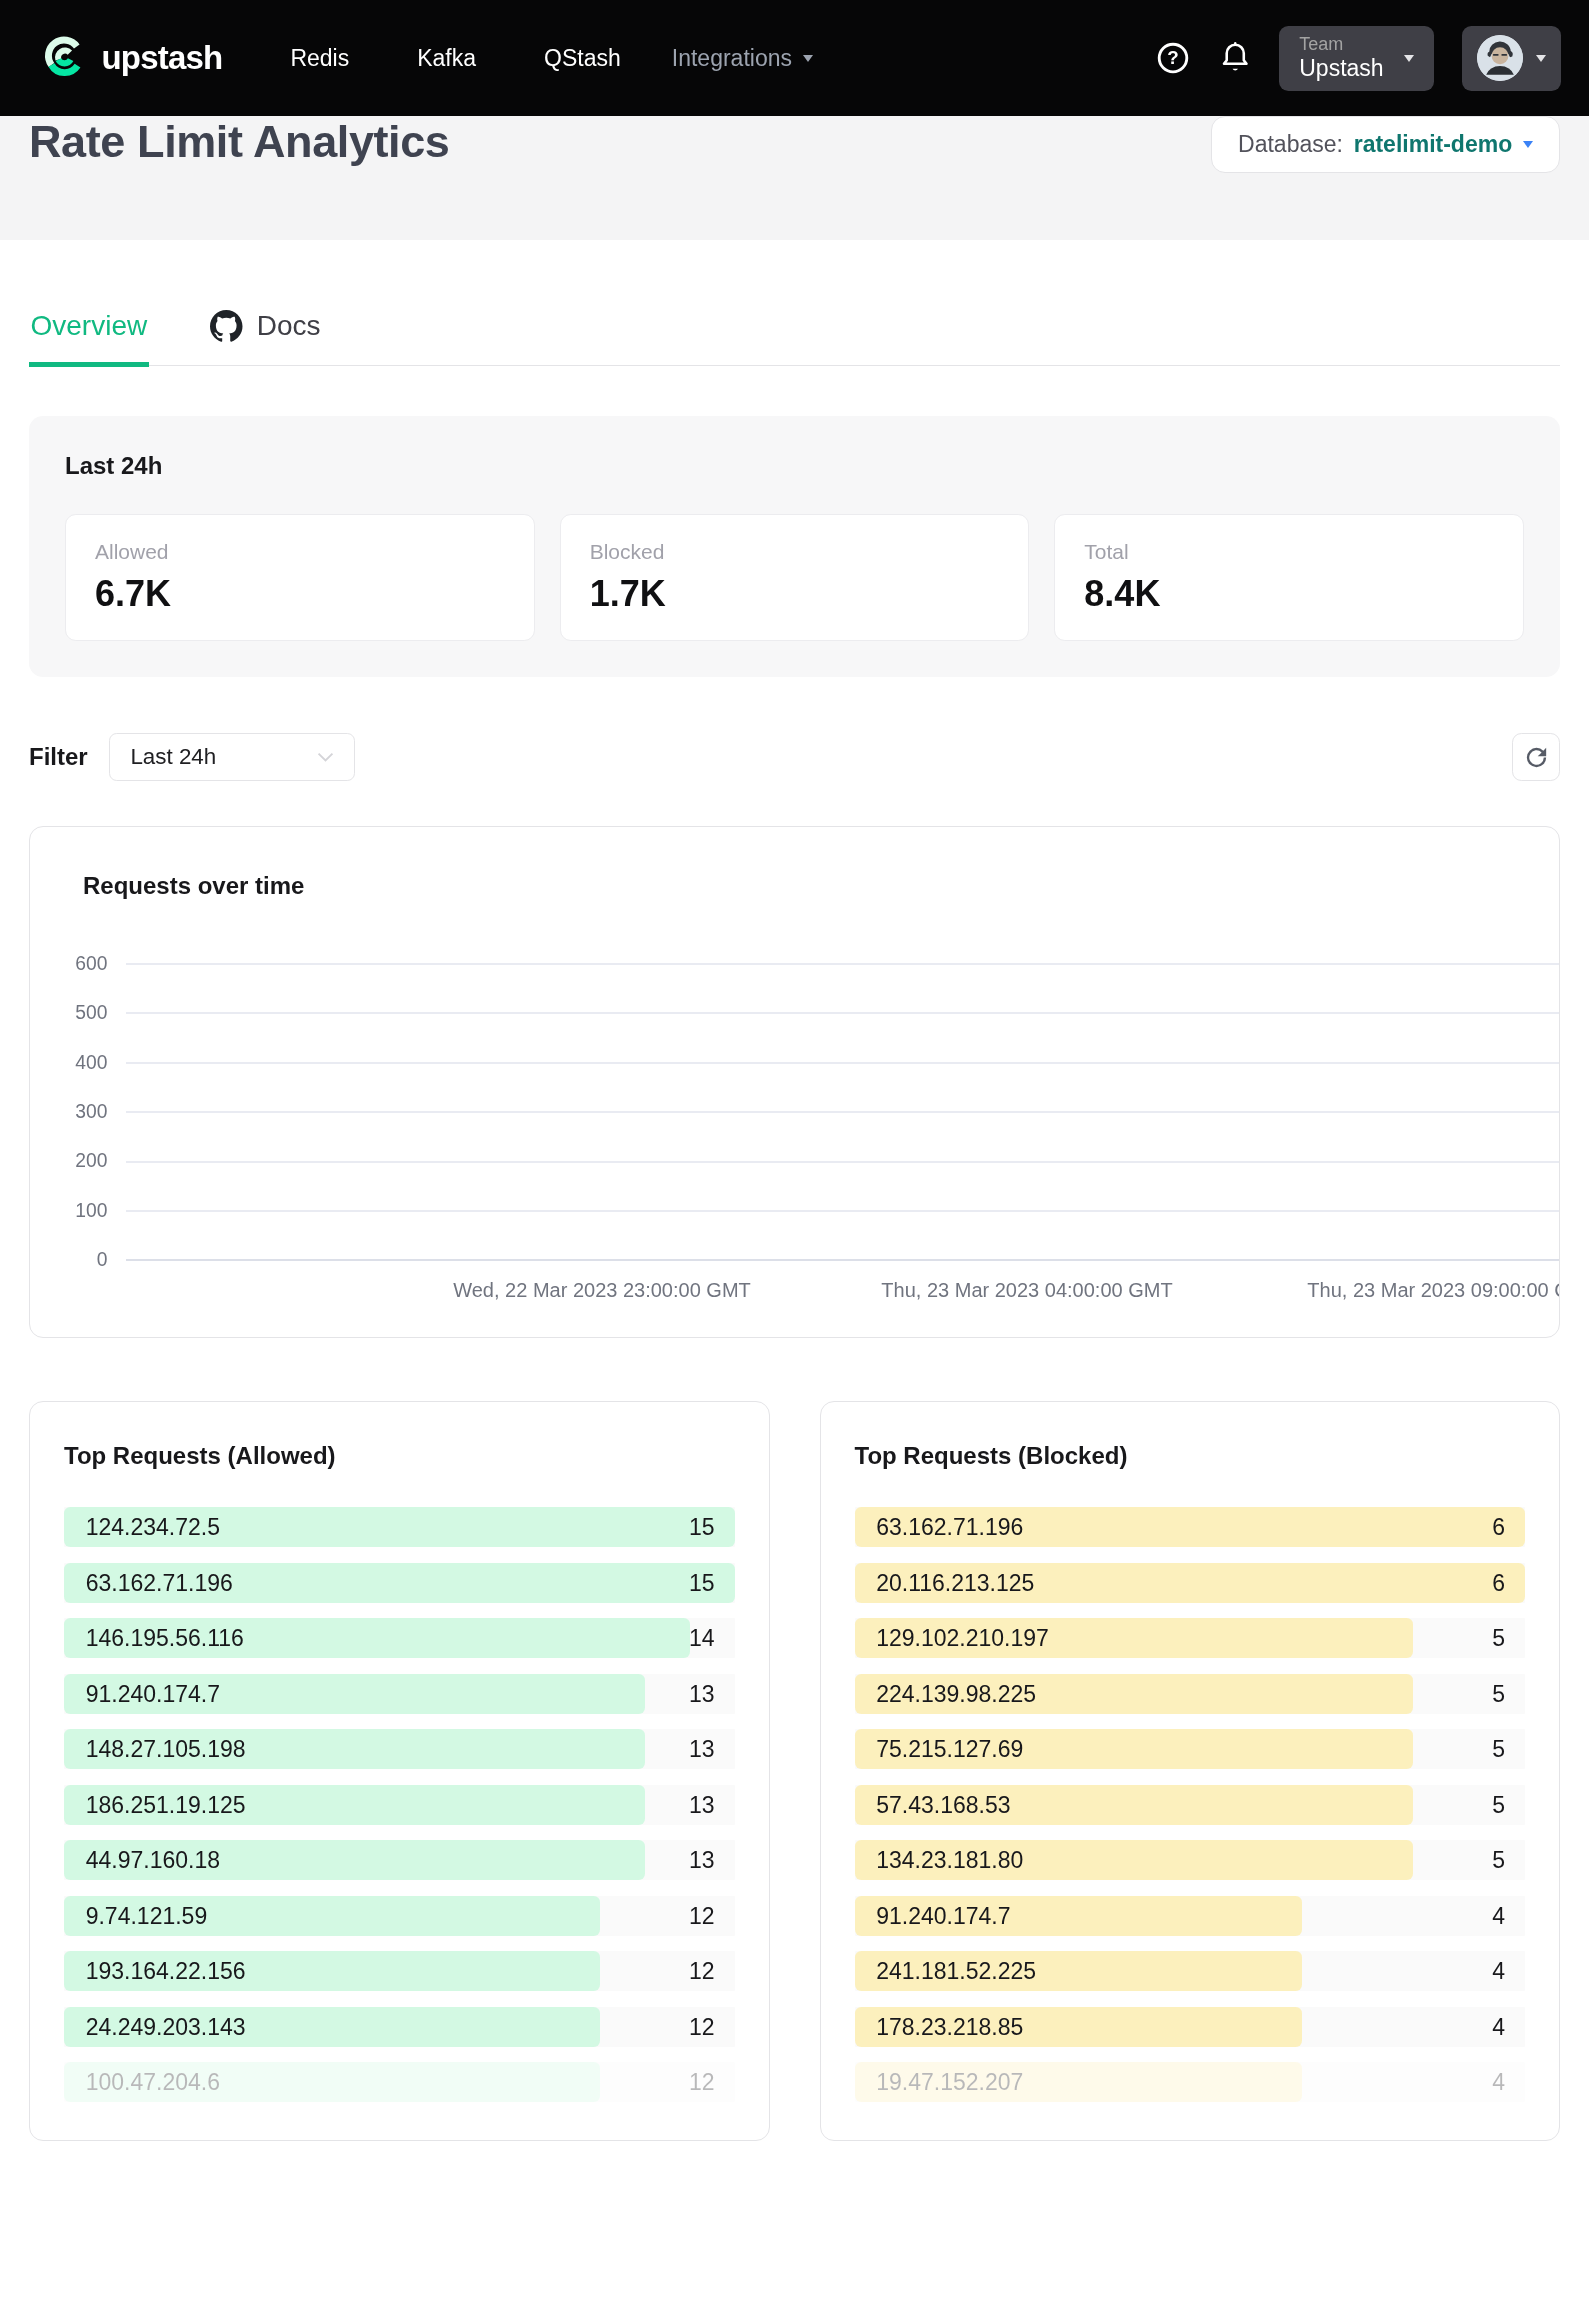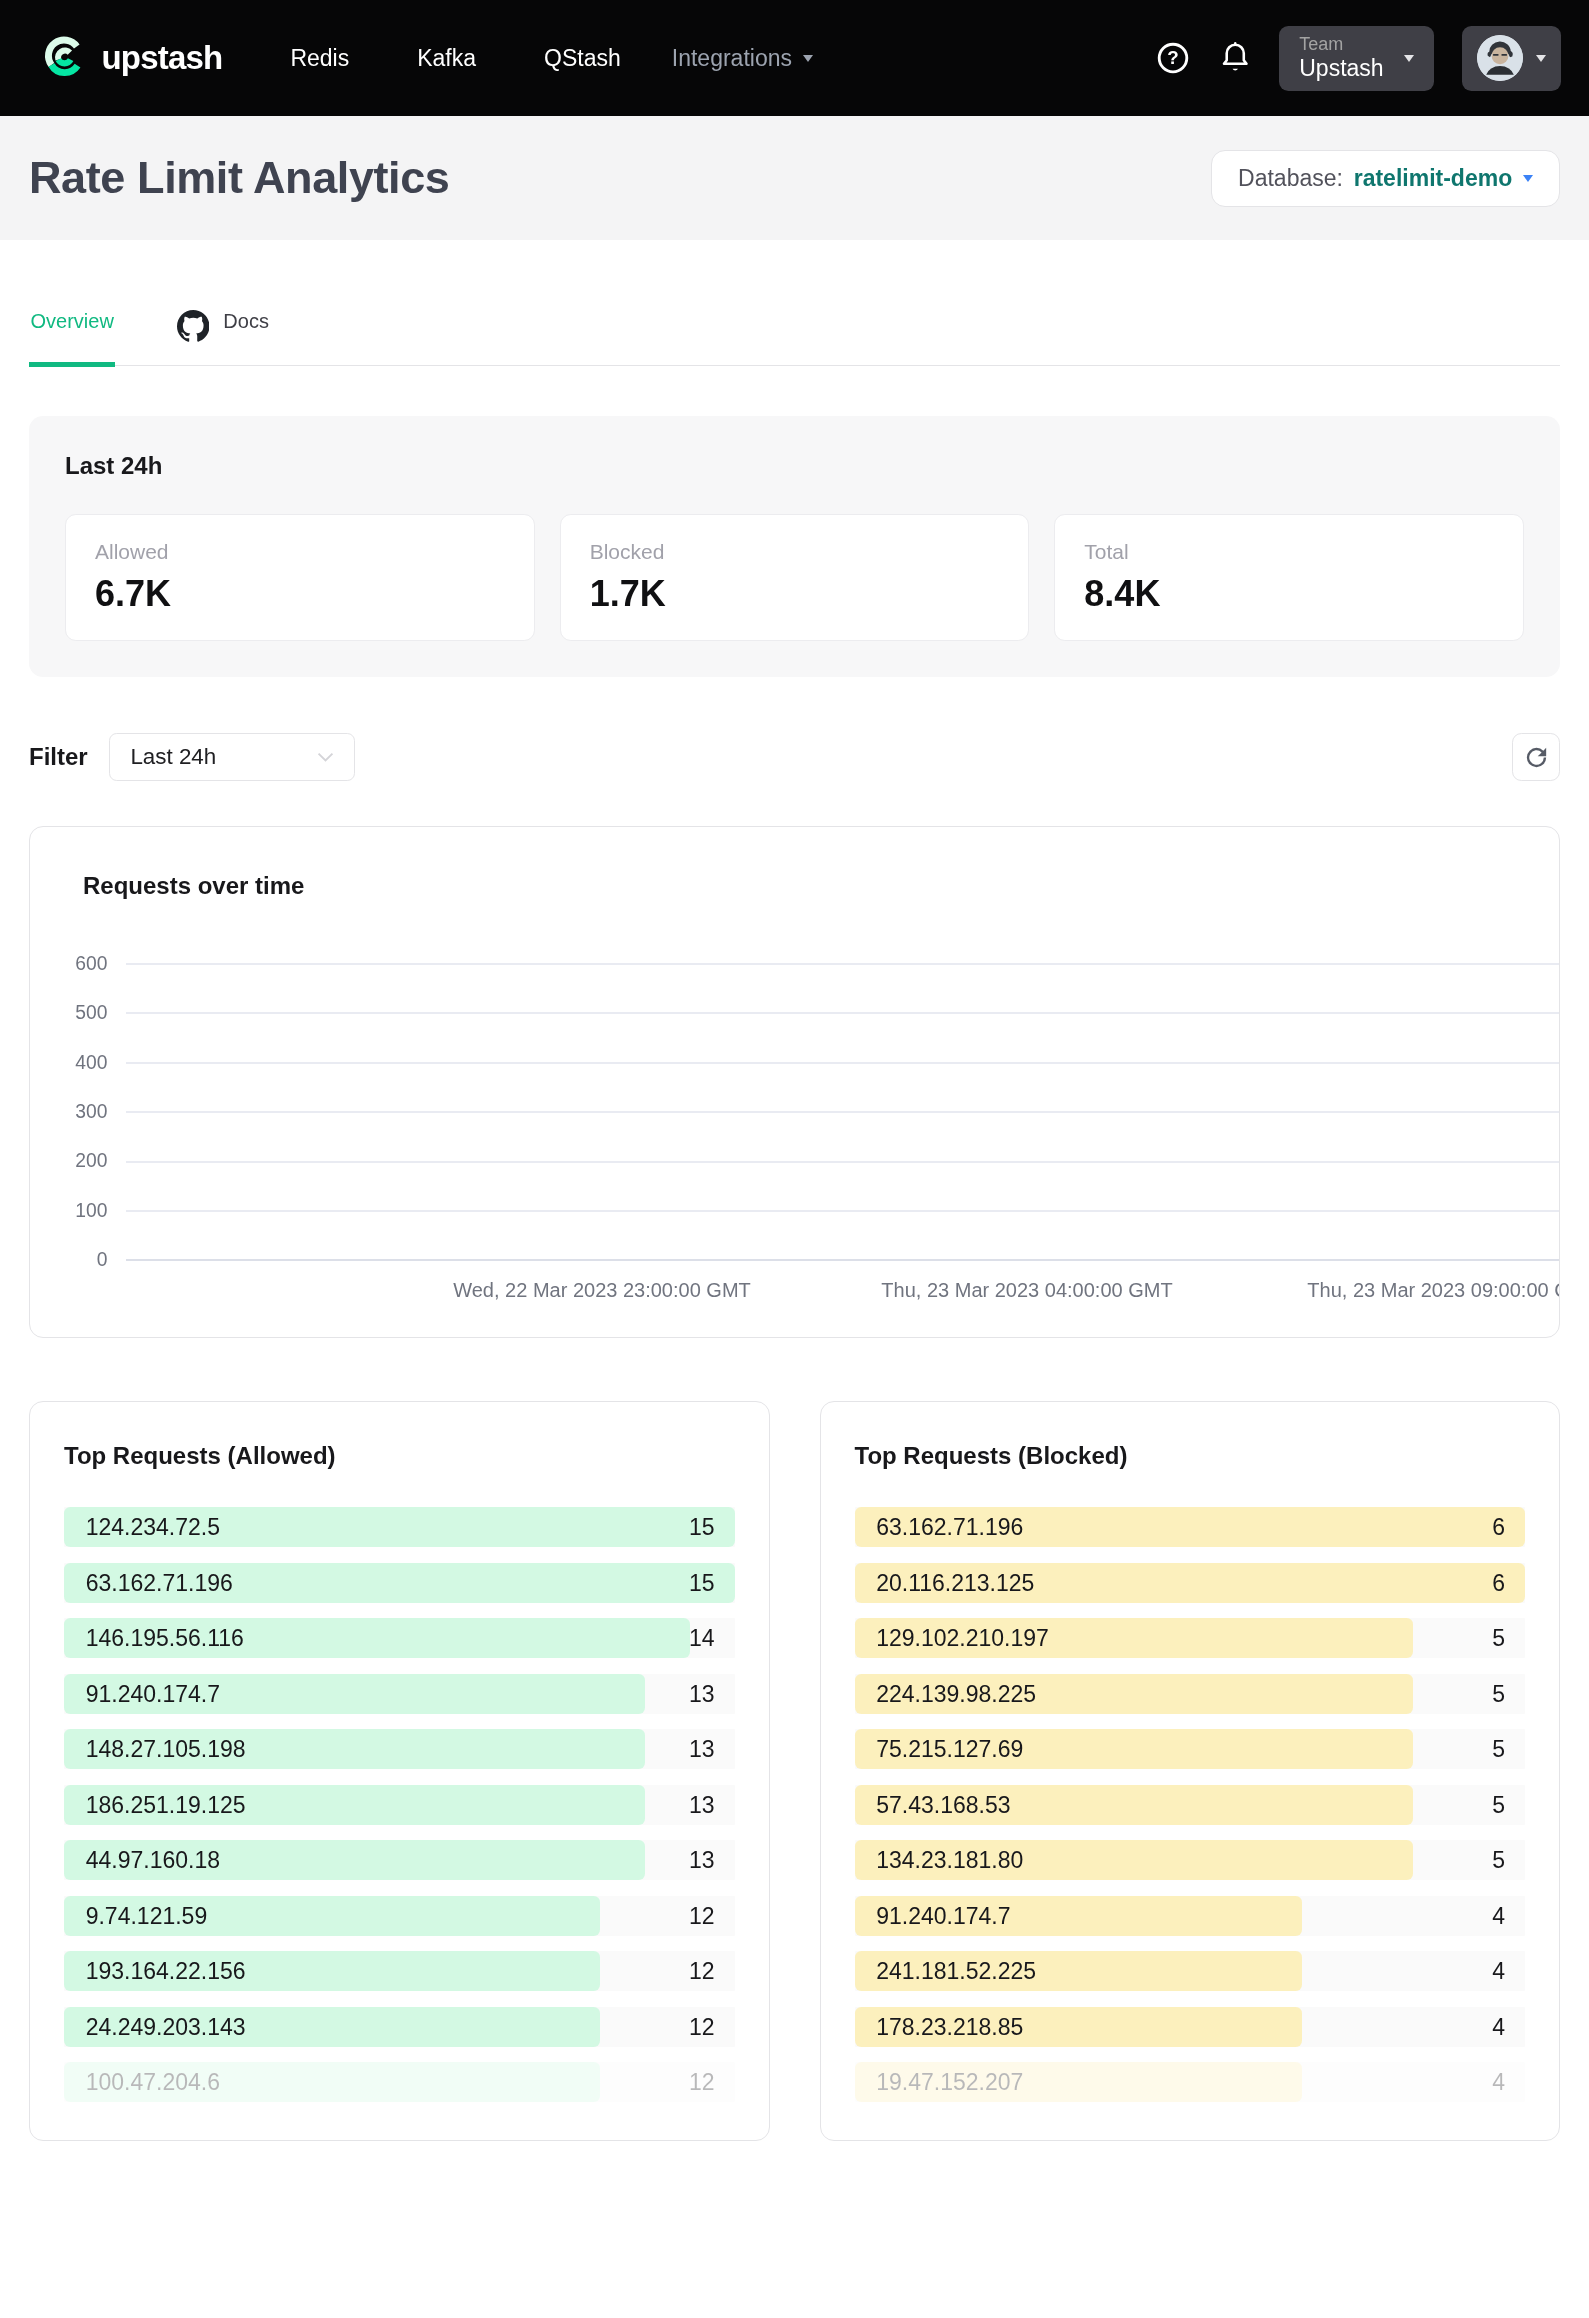--- a/index.html
+++ b/index.html
@@ -22,29 +22,29 @@
   .nav-right{margin-left:auto;display:flex;align-items:center;gap:28px}
   .icon-btn{background:none;border:none;padding:0;cursor:pointer;display:flex}
   .team-pill{background:#3f3f46;border-radius:9.3px;height:65px;display:flex;align-items:center;padding:0 20px;gap:20px;cursor:pointer}
   .team-texts{display:flex;flex-direction:column;line-height:1.18}
   .team-label{color:#a3a3a3;font-size:18px}
   .team-name{color:#fff;font-size:23px;font-weight:500}
   .avatar-pill{background:#3f3f46;border-radius:9.3px;height:65px;display:flex;align-items:center;padding:0 15.5px;gap:12.4px;cursor:pointer}
   .avatar{width:46px;height:46px;border-radius:50%;background:#d9e1e8;overflow:hidden;flex:none}
 
   
-  .header-strip{height:124px;background:#f4f4f5;display:flex;align-items:center;padding:0 29px}
+  .header-strip{height:124px;background:#f4f4f5;display:flex;padding:0 29px}
   .page-title{font-size:45px;font-weight:700;color:#3f4350;letter-spacing:-0.4px}
   .db-pill{margin-left:auto;background:#fff;border:1.5px solid var(--border);border-radius:14px;height:57px;display:flex;align-items:center;padding:0 26px;gap:10.8px;font-size:23px;cursor:pointer}
   .db-label{color:#52525b}
   .db-value{color:#0f766e;font-weight:700}
 
   
   .tabs-wrap{margin:51px 29px 0;border-bottom:1.5px solid var(--border);display:flex;gap:60px}
-  .tab{padding:18.6px 1.5px 23px;font-size:20px;position:relative;display:flex;align-items:flex-start;gap:14px;color:#3f3f46;cursor:pointer}
+  .tab{padding:18.6px 1.5px 23px;font-size:28px;position:relative;display:flex;align-items:flex-start;gap:14px;color:#3f3f46;cursor:pointer}
   .tab.active{color:var(--accent);font-weight:500}
   .tab.active::after{content:"";position:absolute;left:0;right:0;bottom:-1.5px;height:4.6px;background:var(--accent)}
 
   
   .stats-panel{margin:50px 29px 0;background:#f7f7f8;border-radius:14px;padding:36px}
   .stats-heading{font-size:24px;font-weight:700}
   .stats-row{display:flex;gap:25px;margin-top:34px}
   .stat-card{flex:1;background:#fff;border:1.5px solid #ececef;border-radius:10.8px;padding:25px 29px}
   .stat-label{color:#a1a1aa;font-size:21px}
   .stat-value{font-size:36px;font-weight:600;margin-top:9.3px;color:#101012}

